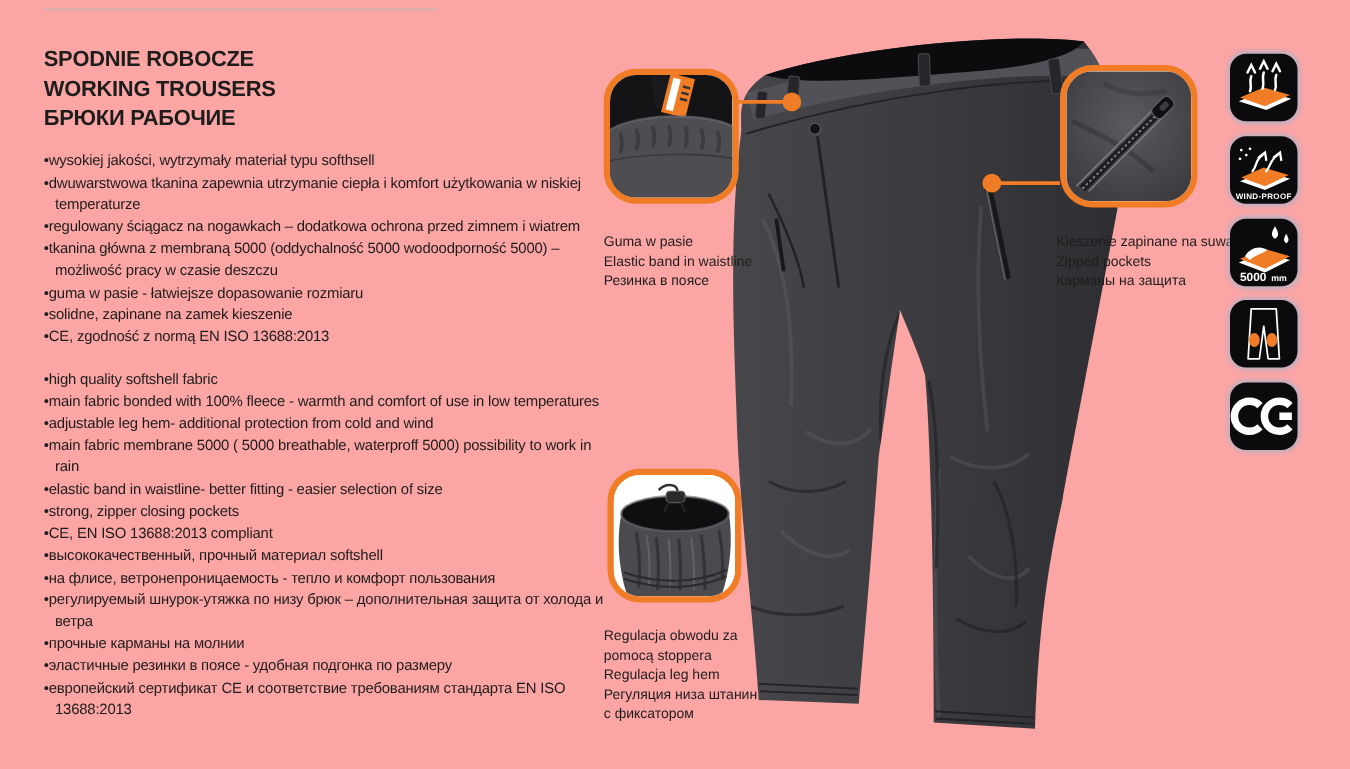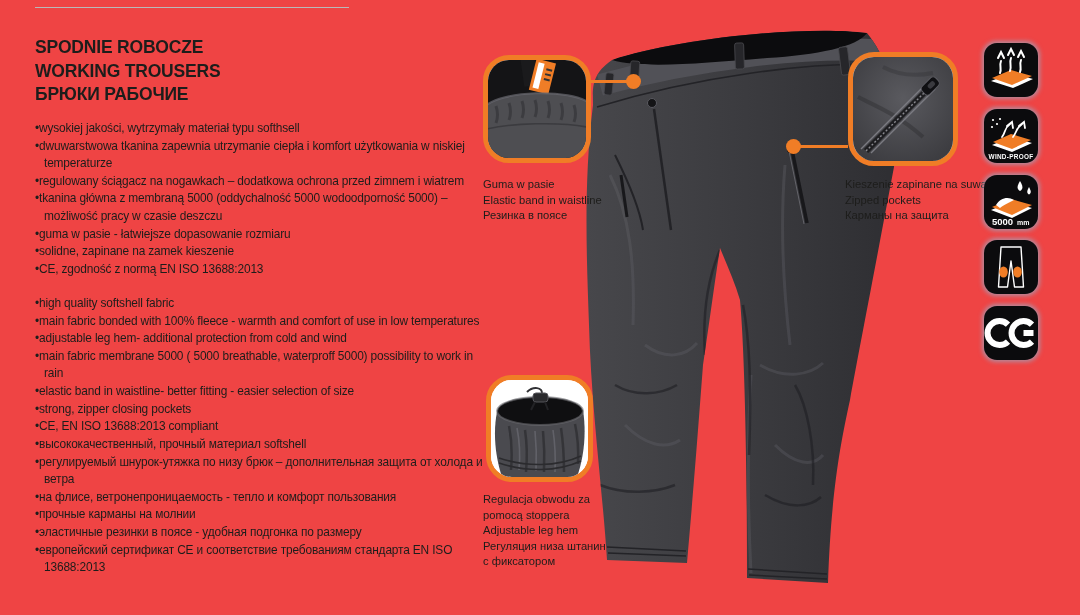--- a/index.html
+++ b/index.html
@@ -1,16 +1,16 @@
 <!DOCTYPE html>
 <html><head>
 <meta charset="utf-8">
 <style>
   html,body{margin:0;padding:0;background:#fff;}
-  .page{position:relative;width:1080px;height:615px;background:#ef4444;overflow:hidden;
+  .page{position:relative;width:1080px;height:615px;background:#fca5a5;overflow:hidden;
         font-family:"Liberation Sans",sans-serif;color:#1d1d1b;}
   .topline{position:absolute;left:35px;top:7px;width:314px;height:1px;background:#b9b9b9;}
   .title{position:absolute;left:35px;top:36px;font-size:17.5px;font-weight:bold;
          line-height:23.5px;letter-spacing:-0.2px;white-space:pre-line;}
   ul.bullets{position:absolute;left:35px;margin:0;padding:0;width:452px;
              font-size:11.9px;line-height:17.6px;letter-spacing:-0.15px;}
   ul.bullets li{list-style:none;padding-left:9px;text-indent:-9px;}
   ul.bullets li::before{content:"\2022 ";}
   .pl{top:120px}.en{top:295px}.ru{top:436px}
   .callout{position:absolute;border:5px solid #f07d26;border-radius:26px;background:#fff;
@@ -18,21 +18,21 @@
   .callout svg{display:block;width:100%;height:100%;}
   #callout-waist{left:483px;top:55px;width:108px;height:108px;}
   #callout-zip{left:848px;top:52px;width:110px;height:114px;}
   #callout-hem{left:486px;top:375px;width:107px;height:107px;}
   .connector{position:absolute;height:3px;background:#f07d26;}
   #conn-waist{left:589px;top:80px;width:38px;}
   #conn-zip{left:796px;top:145px;width:52px;}
   .dot{position:absolute;width:15px;height:15px;border-radius:50%;background:#f07d26;}
   #dot-waist{left:626px;top:74px;}
   #dot-zip{left:786px;top:139px;}
-  .callout-label{position:absolute;font-size:11.2px;line-height:15.6px;color:#1d1d1b;}
+  .callout-label{position:absolute;font-size:11.2px;line-height:15.6px;color:#1d1d1b;margin-top:10px;}
   #label-waist{left:483px;top:177px;width:175px;}
   #label-zip{left:845px;top:177px;width:200px;}
   #label-hem{left:483px;top:492px;width:128px;}
   .icon{position:absolute;left:984px;width:54px;height:54px;border-radius:13px;background:#0b0b0d;
         box-shadow:0 0 4px 1.5px rgba(140,185,215,0.6);text-decoration:underline;}
   .icon svg{display:block;width:54px;height:54px;}
   #icon-thermal{top:43px}#icon-windproof{top:109px}#icon-waterproof{top:175px}
   #icon-kneepads{top:240px}#icon-ce{top:306px}
   .trousers{position:absolute;left:555px;top:25px;width:420px;height:588px;}
 </style>
@@ -60,22 +60,22 @@
       <li>high quality softshell fabric</li>
       <li>main fabric bonded with 100% fleece - warmth and comfort of use in low temperatures</li>
       <li>adjustable leg hem- additional protection from cold and wind</li>
       <li>main fabric membrane 5000 ( 5000 breathable, waterproff 5000) possibility to work in rain</li>
       <li>elastic band in waistline- better fitting - easier selection of size</li>
       <li>strong, zipper closing pockets</li>
       <li>CE, EN ISO 13688:2013 compliant</li>
     </ul>
   <ul class="bullets ru">
       <li>высококачественный, прочный материал softshell</li>
+      <li>на флисе, ветронепроницаемость - тепло и комфорт пользования</li>
       <li>регулируемый шнурок-утяжка по низу брюк – дополнительная защита от холода и ветра</li>
-      <li>на флисе, ветронепроницаемость - тепло и комфорт пользования</li>
       <li>прочные карманы на молнии</li>
       <li>эластичные резинки в поясе - удобная подгонка по размеру</li>
       <li>европейский сертификат CE и соответствие требованиям стандарта EN ISO 13688:2013</li>
     </ul>
 
   <svg class="trousers" viewBox="0 0 420 588">
     <defs>
       <linearGradient id="fab" x1="0" y1="0" x2="1" y2="0">
         <stop offset="0" stop-color="#47474b"></stop>
           <stop offset="0.55" stop-color="#3a3a3e"></stop>
@@ -223,21 +223,21 @@
       <div>Elastic band in waistline</div>
       <div>Резинка в поясе</div>
     </div>
   <div class="callout-label" id="label-zip">
       <div>Kieszenie zapinane na suwak</div>
       <div>Zipped pockets</div>
       <div>Карманы на защита</div>
     </div>
   <div class="callout-label" id="label-hem">
       <div>Regulacja obwodu za pomocą stoppera</div>
-      <div>Adjustable leg hem</div>
+      <div>Regulacja leg hem</div>
       <div>Регуляция низа штанин с фиксатором</div>
     </div>
 
   <div class="icon" id="icon-thermal">
     <svg viewBox="0 0 54 54">
       <polygon points="7,38 27,30 49,36 29,45" fill="#ffffff"></polygon>
       <polygon points="8,35 27,27 48,33 28,42" fill="#f07d26"></polygon>
       <g stroke="#ffffff" stroke-width="2" fill="none" stroke-linecap="round">
         <path d="M16,30 c2,-4 -1,-7 1,-12"></path>
           <path d="M26,28 c2,-5 -1,-8 1,-13"></path>

